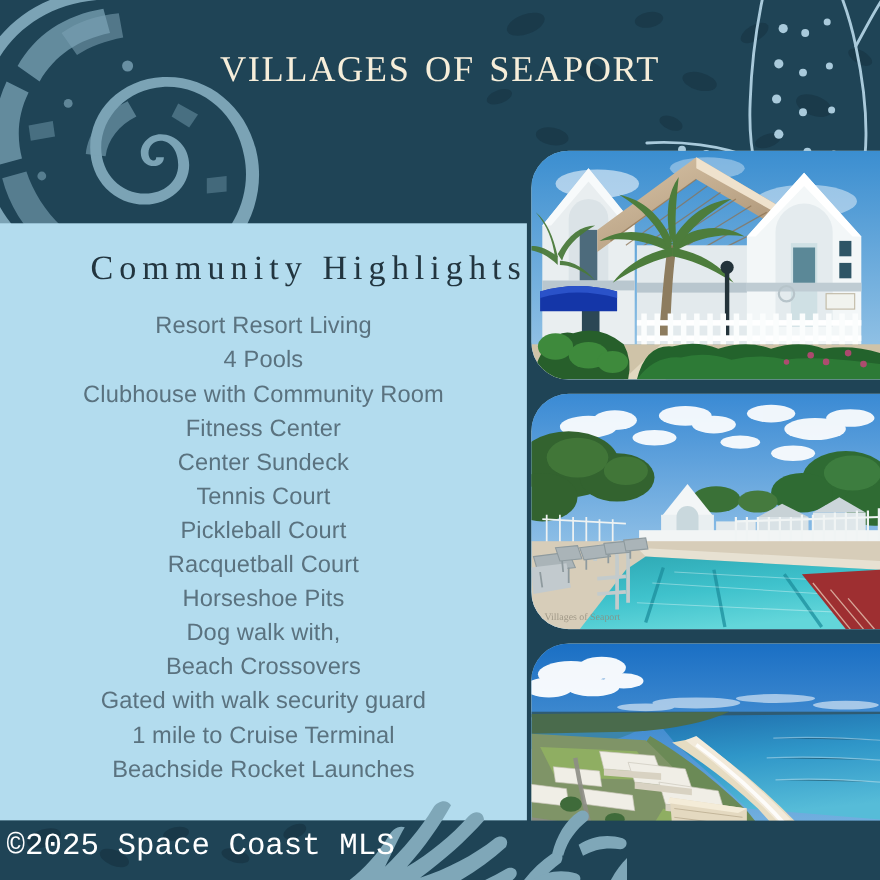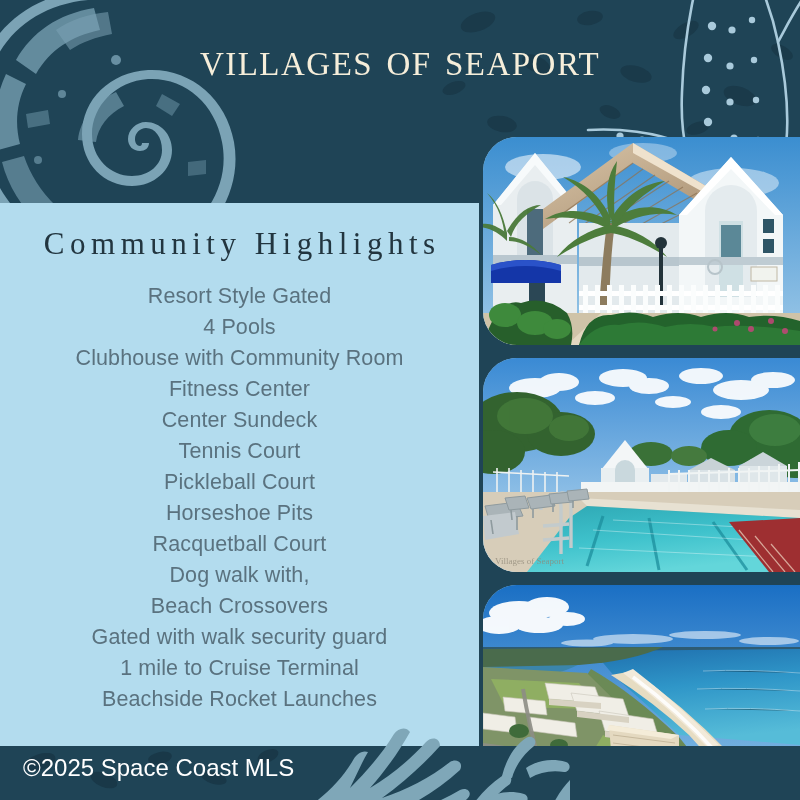--- a/index.html
+++ b/index.html
@@ -83,21 +83,21 @@
     position: absolute;
     left: 0;
     top: 203px;
     width: 479px;
     height: 543px;
     background: #b3dcee;
   }
   #highlights-heading {
     margin: 0;
     padding: 24px 0 0 0;
-    text-align: center;
+    text-align: right;
     color: #22353f;
     font-family: "Liberation Serif", "DejaVu Serif", serif;
     font-size: 31px;
     font-weight: 400;
     letter-spacing: 5.5px;
     text-indent: 5.5px;
     line-height: 1.1;
     white-space: nowrap;
   }
   #highlights-list {
@@ -123,25 +123,24 @@
     top: 746px;
     width: 800px;
     height: 54px;
     background: #1f4456;
   }
   #copyright-text {
     position: absolute;
     left: 6px;
     top: 754px;
     color: #ffffff;
-    font-family: Liberation Sans, sans-serif;
-    font-size: 24px;
+    font-family: Liberation Mono, monospace;
+    font-size: 28px;
     letter-spacing: 0px;
     white-space: nowrap;
-    margin-left: 17px;
   }
 
   
   .photo {
     position: absolute;
     overflow: hidden;
     background: #9fc8dd;
   }
   #photo-clubhouse {
     left: 483px;
@@ -250,29 +249,29 @@
         <circle cx="46" cy="176" r="3"></circle>
           <circle cx="68" cy="182" r="3"></circle>
         <circle cx="88" cy="190" r="3"></circle>
       </g>
     </svg>
   </div>
 
   <div id="highlights-panel">
     <h2 id="highlights-heading">Community Highlights</h2>
     <ul id="highlights-list">
-      <li>Resort Style Gated</li>
+      <li>Resort Resort Living</li>
       <li>4 Pools</li>
       <li>Clubhouse with Community Room</li>
       <li>Fitness Center</li>
       <li>Center Sundeck</li>
       <li>Tennis Court</li>
       <li>Pickleball Court</li>
+      <li>Racquetball Court</li>
       <li>Horseshoe Pits</li>
-      <li>Racquetball Court</li>
       <li>Dog walk with,</li>
       <li>Beach Crossovers</li>
       <li>Gated with walk security guard</li>
       <li>1 mile to Cruise Terminal</li>
       <li>Beachside Rocket Launches</li>
     </ul>
   </div>
 
   <div class="photo" id="photo-clubhouse">
     <svg viewBox="0 0 317 208" preserveAspectRatio="xMidYMid slice">

